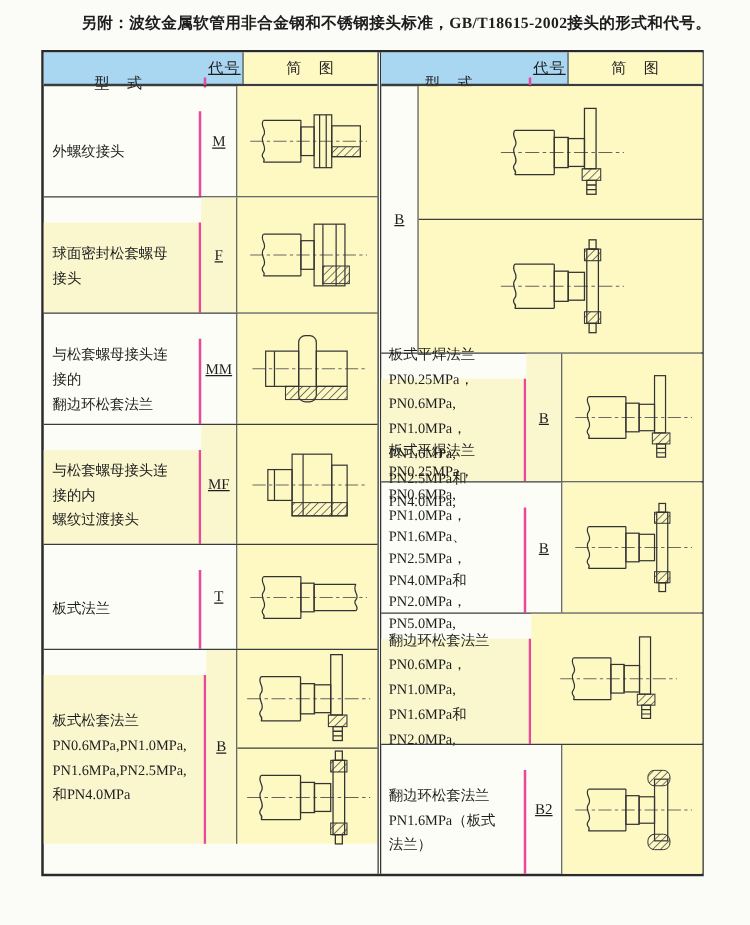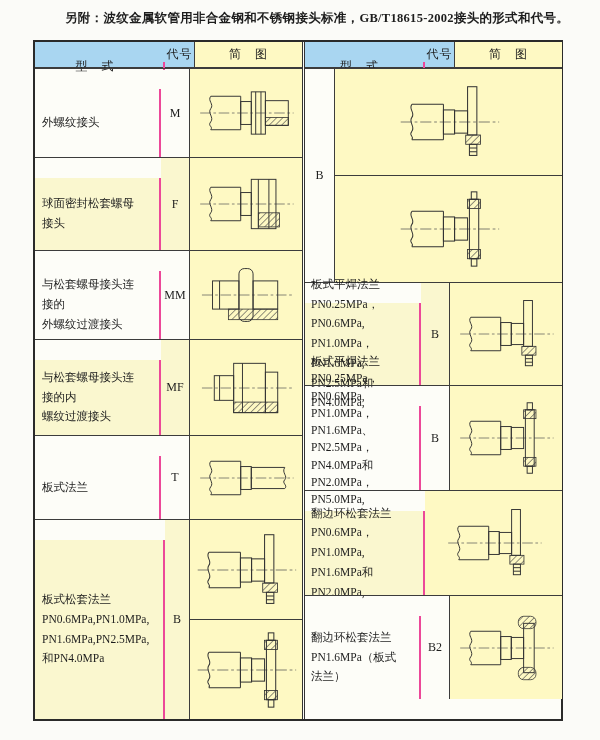--- a/index.html
+++ b/index.html
@@ -29,21 +29,21 @@
     background:#a9d6f1; height:26px; }
   .c { display:flex; }
   .c-type {
     width:130px; border-right:2px solid #ec4899;
     padding:4px 15px 4px 7px; font-size:11.5px; line-height:1.72;
     white-space:pre-line; align-items:center;margin-top:20px;
   }
   .half-right .c-type { width:120px; padding-left:6px; }
   .c-code {
     width:30px; border-right:1px solid #3c3c3c;
-    align-items:center; justify-content:center; font-size:12px;
+    align-items:center; justify-content:center; font-size:12px;text-decoration:underline;
   }
   .c-diag { flex:1; display:flex; flex-direction:column; background:#fef9c3; }
   .sub { flex:1; display:flex; align-items:center; justify-content:center; }
   .sub + .sub { border-top:1px solid #3c3c3c; }
   .row.hl .c-type, .row.hl .c-code { background:#faf7cf; }
   .row.header .c-type, .row.header .c-code { background:transparent; }
   .hcell {
     align-items:center; justify-content:center;
     font-size:12px; letter-spacing:1px;
   }
@@ -165,21 +165,21 @@
           <div class="sub">
         <svg class="diag" viewBox="0 0 120 84">
               <use href="#fit-f"></use>
             </svg>
       </div>
         </div>
     </div>
 
     <div class="row" style="height:89px">
       <div class="c c-type">与松套螺母接头连接的
-外螺纹过渡接头</div>
+翻边环松套法兰</div>
       <div class="c c-code">MM</div>
       <div class="c c-diag">
           <div class="sub">
         <svg class="diag" viewBox="0 0 120 84">
               <use href="#fit-mm"></use>
             </svg>
       </div>
         </div>
     </div>
 
@@ -201,21 +201,21 @@
       <div class="c c-code">T</div>
       <div class="c c-diag">
           <div class="sub">
         <svg class="diag" viewBox="0 0 120 84">
               <use href="#fit-t"></use>
             </svg>
       </div>
         </div>
     </div>
 
-    <div class="row hl big" style="height:200px">
+    <div class="row hl big" style="height:156px">
       <div class="c c-type">板式松套法兰
 PN0.6MPa,PN1.0MPa,
 PN1.6MPa,PN2.5MPa,
 和PN4.0MPa</div>
       <div class="c c-code">B</div>
       <div class="c c-diag">
         <div class="sub">
           <svg class="diag" viewBox="0 0 120 84">
               <use href="#fit-flange-up"></use>
             </svg>

